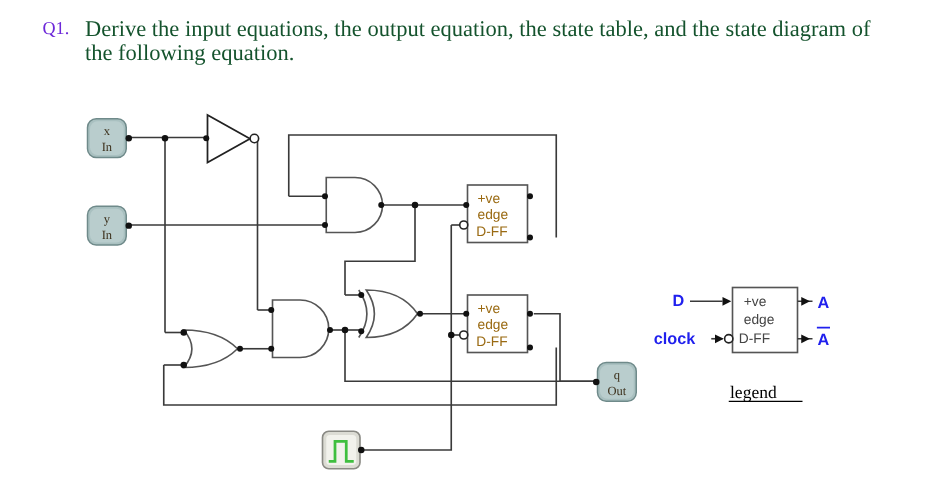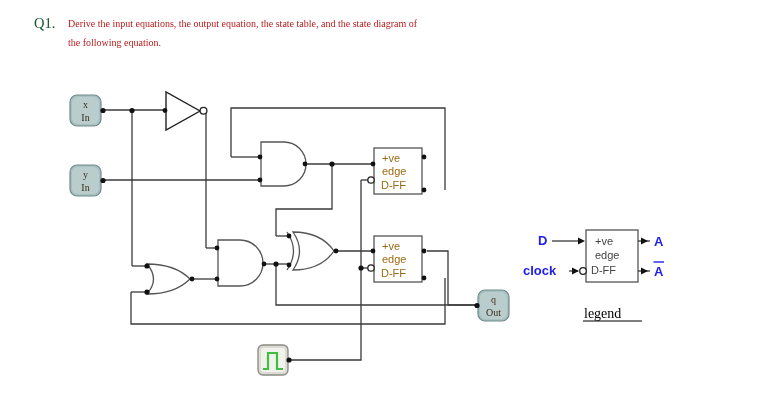--- a/index.html
+++ b/index.html
@@ -27,29 +27,29 @@
     top: 14px;
     width: 690px;
   }
   .q-row {
     display: flex;
     align-items: flex-start;
   }
   .q-label {
     font-family: "Liberation Serif", serif;
     font-size: 14.5px;
-    color: #14532d;
+    color: #6d28d9;
     width: 34px;
     flex: 0 0 34px;
     line-height: 19px;
   }
   .q-text {
     font-family: "Liberation Serif", serif;
-    font-size: 10px;
-    color: #b91c1c;
+    font-size: 18px;
+    color: #14532d;
     line-height: 19px;
     flex: 1 1 auto;
   }
   
   #circuit-svg {
     position: absolute;
     left: 0;
     top: 0;
     width: 757px;
     height: 400px;

